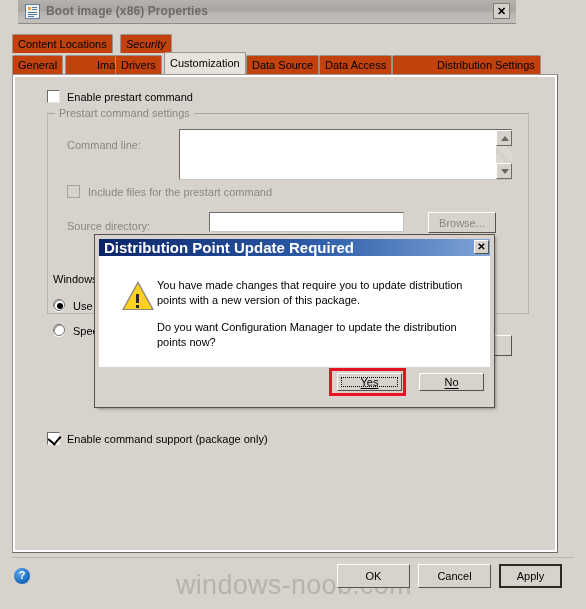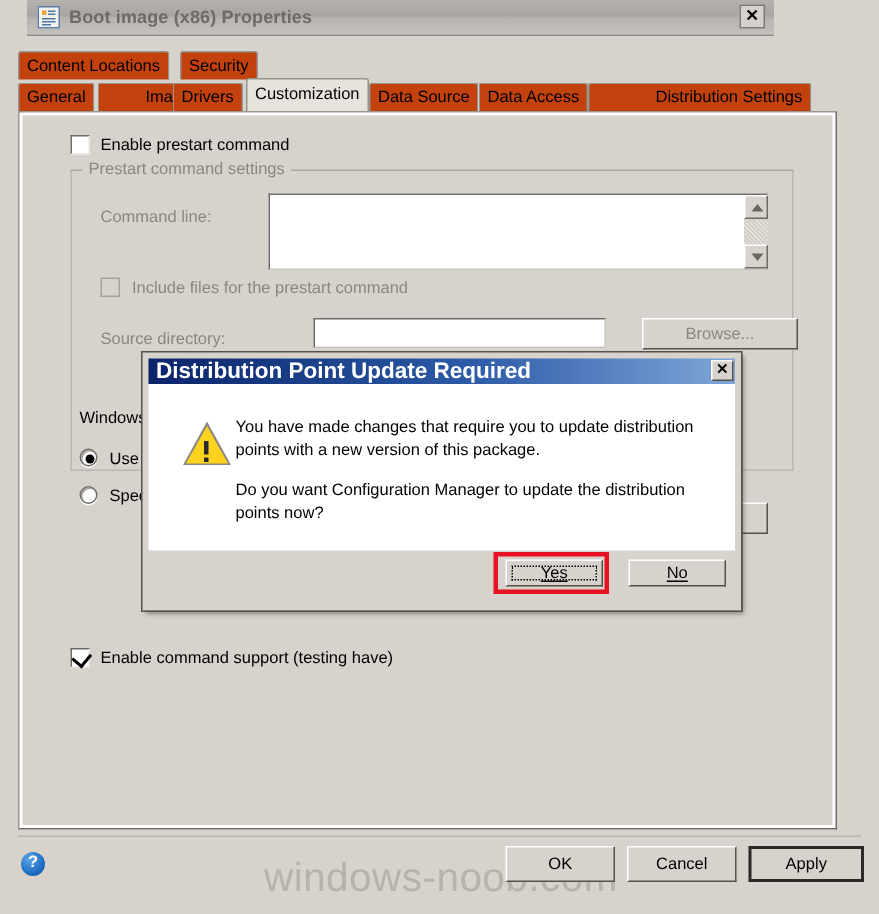--- a/index.html
+++ b/index.html
@@ -224,21 +224,21 @@
       <i class="b4"></i>
         <i class="b5"></i>
         <i class="b6"></i>
     </div>
     <div class="title-text">Boot image (x86) Properties</div>
     <div class="title-close">✕</div>
   </div>
 
   <div class="tabrow">
     <div class="tab" style="left:0px;top:34px;">Content Locations</div>
-    <div class="tab" style="left:108px;top:34px;">Security</div>
+    <div class="tab" style="left:108px;top:34px;font-style:italic;">Security</div>
   </div>
 
   <div class="tabrow">
     <div class="tab" style="left:0px;top:55px;">General</div>
     <div class="tab" style="left:53px;top:55px;padding-left:31px;">Images</div>
     <div class="tab" style="left:103px;top:55px;">Drivers</div>
     <div class="tab sel" style="left:152px;top:52px;">Customization</div>
     <div class="tab" style="left:234px;top:55px;">Data Source</div>
     <div class="tab" style="left:307px;top:55px;">Data Access</div>
     <div class="tab" style="left:380px;top:55px;padding-left:44px;">Distribution Settings</div>
@@ -262,36 +262,36 @@
         <div class="sb-btn dn" style="top:33px;">
             <span class="arr"></span>
           </div>
       </div>
 
       <div class="cbx dis" style="left:52px;top:108px;"></div>
       <div class="lbl dis" style="left:73px;top:109px;">Include files for the prestart command</div>
 
       <div class="lbl dis" style="left:52px;top:143px;">Source directory:</div>
       <div class="field dis" style="left:194px;top:135px;width:195px;height:20px;"></div>
-      <div class="btn dis" style="left:413px;top:135px;width:104px;height:21px;">Browse...</div>
+      <div class="btn dis" style="left:413px;top:135px;width:68px;height:21px;">Browse...</div>
 
       <div class="lbl" style="left:38px;top:196px;">Windows</div>
       <div class="radio" style="left:38px;top:222px;">
           <span class="dot"></span>
         </div>
       <div class="lbl" style="left:58px;top:223px;">Use t</div>
       <div class="radio" style="left:38px;top:247px;"></div>
       <div class="lbl" style="left:58px;top:248px;">Spec</div>
 
       <div class="btn dis" style="left:413px;top:258px;width:84px;height:21px;justify-content:flex-start;padding-left:4px;">e...</div>
 
       <div class="cbx" style="left:32px;top:355px;">
         <span class="tick"></span>
       </div>
-      <div class="lbl" style="left:52px;top:356px;">Enable command support (testing have)</div>
+      <div class="lbl" style="left:52px;top:356px;">Enable command support (package only)</div>
 
     </div>
   </div>
 
   <div class="dlg">
     <div class="dlg-title">
       <span>Distribution Point Update Required</span>
     </div>
     <div class="dlg-close">✕</div>
 
@@ -321,15 +321,15 @@
     <div class="redbox"></div>
   </div>
 
   <div class="sep"></div>
   <div class="help">?</div>
 
   <div class="watermark">windows-noob.com</div>
 
   <div class="btn" style="left:337px;top:564px;width:73px;height:24px;">OK</div>
   <div class="btn" style="left:418px;top:564px;width:73px;height:24px;">Cancel</div>
-  <div class="btn default" style="left:499px;top:564px;width:77px;height:24px;">Apply</div>
+  <div class="btn default" style="left:499px;top:564px;width:63px;height:24px;">Apply</div>
 
 </div>
 
 </body></html>

